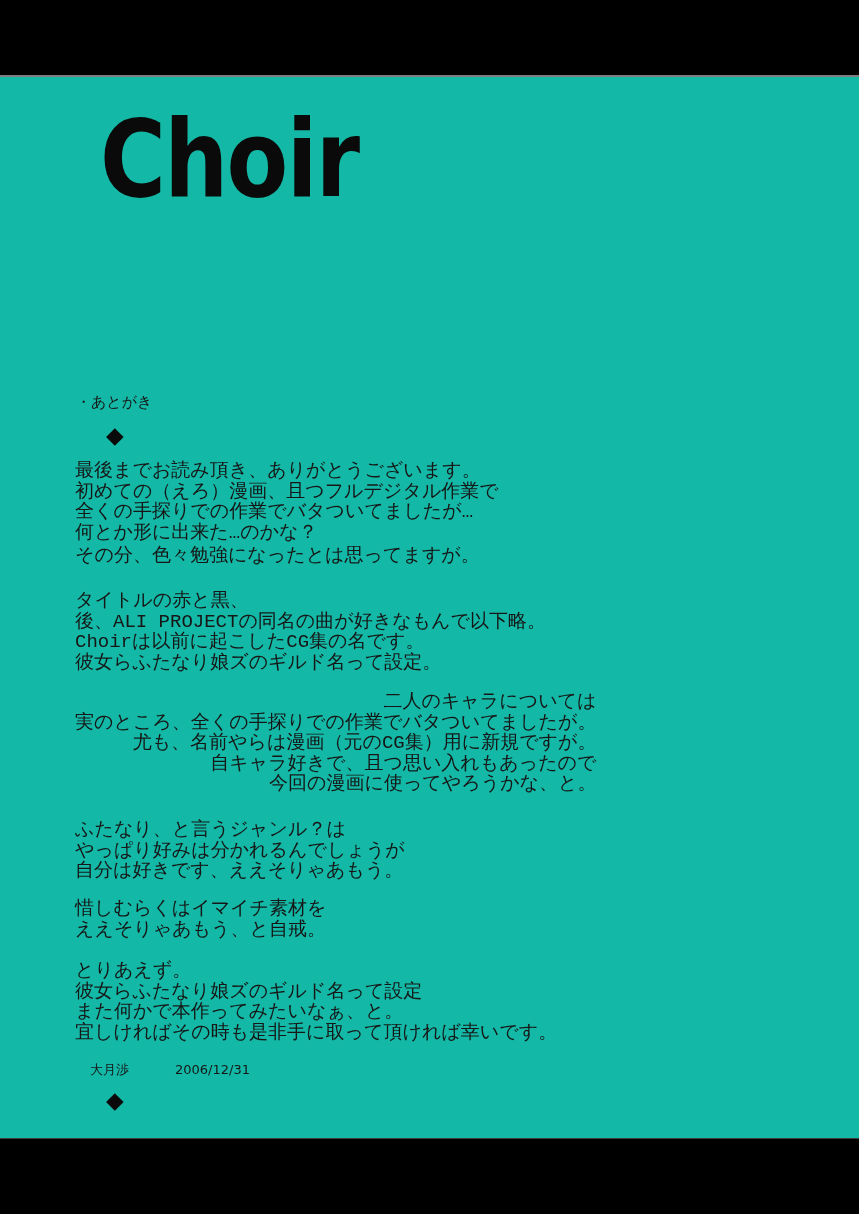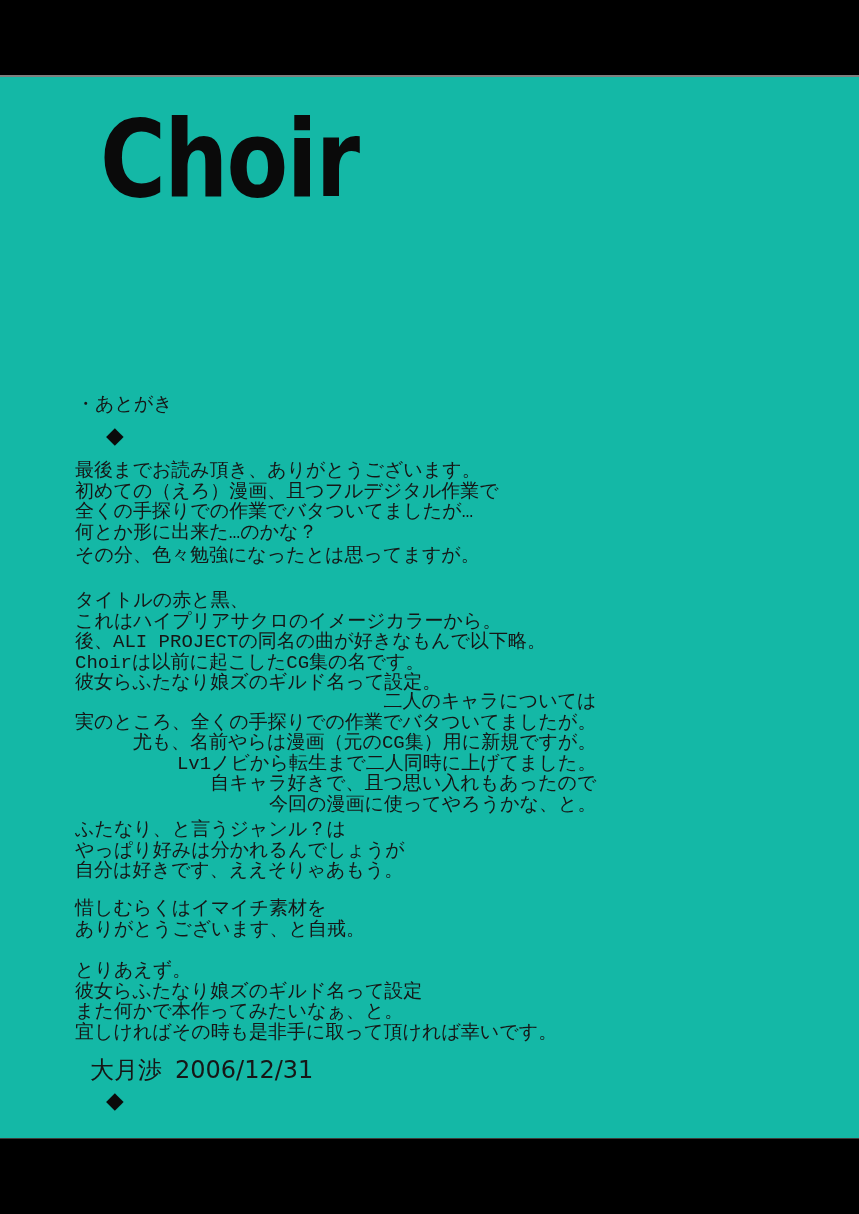--- a/index.html
+++ b/index.html
@@ -30,22 +30,22 @@
     position: absolute; left: 100px; top: 106px;
     font-size: 107px; font-weight: bold; line-height: 1;
     letter-spacing: -2px;
     color: #0a0a0a;
     transform: scaleX(0.84);
     transform-origin: left top;
     white-space: nowrap;
   }
   .heading {
     position: absolute; left: 76px; top: 393px;
-    font-size: 19px; line-height: 21px;
-    color: #161616; white-space: nowrap;
+    font-size: 15px; line-height: 21px;
+    color: #161616; white-space: nowrap; font-family: Liberation Mono, monospace;
   }
   .ornament {
     position: absolute;
     font-size: 23px; line-height: 23px;
     color: #0a0a0a;
   }
   .ornament.top { left: 106px; top: 424px; }
   .ornament.bottom { left: 106px; top: 1089px; }
   .para {
     position: absolute; left: 75px; margin: 0;
@@ -54,21 +54,21 @@
   }
   .line {
     display: block;
     line-height: 20.5px;
     white-space: nowrap;
     font-family: Liberation Mono, monospace;
   }
   .signature {
     position: absolute; left: 90px; top: 1059px;
     width: 400px; height: 24px;
-    color: #161616; font-size: 24px; line-height: 22px;
+    color: #161616; font-size: 13px; line-height: 22px;
   }
   .sig-author { position: absolute; left: 0; top: 0; white-space: nowrap; }
   .sig-date { position: absolute; left: 85px; top: 0; white-space: nowrap; }
 </style>
 </head>
 <body>
 
 <div class="page">
   <div class="bar-top"></div>
 
@@ -83,41 +83,39 @@
         <span class="line">最後までお読み頂き、ありがとうございます。</span>
         <span class="line">初めての（えろ）漫画、且つフルデジタル作業で</span>
         <span class="line">全くの手探りでの作業でバタついてましたが…</span>
         <span class="line">何とか形に出来た…のかな？</span>
       </p>
       <p class="para" style="top: 546px;">
         <span class="line">その分、色々勉強になったとは思ってますが。</span>
       </p>
       <p class="para" style="top: 591px;">
         <span class="line">タイトルの赤と黒、</span>
-        <span class="line">これはハイプリアサクロのイメージカラーから。</span>
         <span class="line">後、ALI PROJECTの同名の曲が好きなもんで以下略。</span>
         <span class="line">Choirは以前に起こしたCG集の名です。</span>
         <span class="line">彼女らふたなり娘ズのギルド名って設定。</span>
       </p>
       <p class="para" style="top: 692px; text-align: right;">
         <span class="line">二人のキャラについては</span>
         <span class="line">実のところ、全くの手探りでの作業でバタついてましたが。</span>
         <span class="line">尤も、名前やらは漫画（元のCG集）用に新規ですが。</span>
-        <span class="line">Lv1ノビから転生まで二人同時に上げてました。</span>
         <span class="line">自キャラ好きで、且つ思い入れもあったので</span>
         <span class="line">今回の漫画に使ってやろうかな、と。</span>
       </p>
       <p class="para" style="top: 820px;">
         <span class="line">ふたなり、と言うジャンル？は</span>
         <span class="line">やっぱり好みは分かれるんでしょうが</span>
         <span class="line">自分は好きです、ええそりゃあもう。</span>
       </p>
       <p class="para" style="top: 899px;">
         <span class="line">惜しむらくはイマイチ素材を</span>
-        <span class="line">ありがとうございます、と自戒。</span>
+        <span class="line">ええそりゃあもう、と自戒。</span>
       </p>
       <p class="para" style="top: 961px;">
         <span class="line">とりあえず。</span>
         <span class="line">彼女らふたなり娘ズのギルド名って設定</span>
         <span class="line">また何かで本作ってみたいなぁ、と。</span>
         <span class="line">宜しければその時も是非手に取って頂ければ幸いです。</span>
       </p>
     </div>
 
   <div class="signature">

